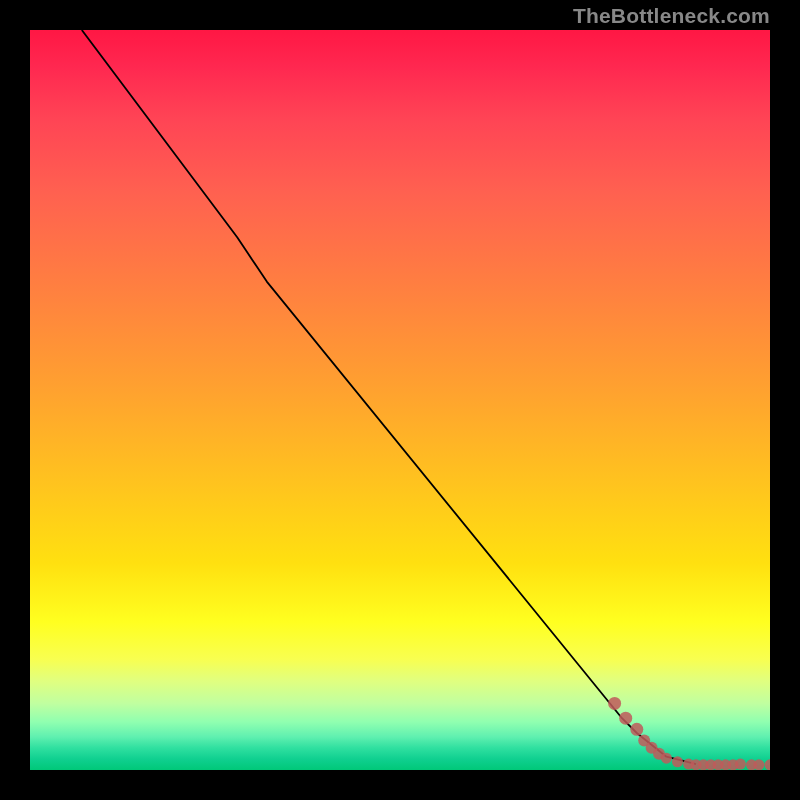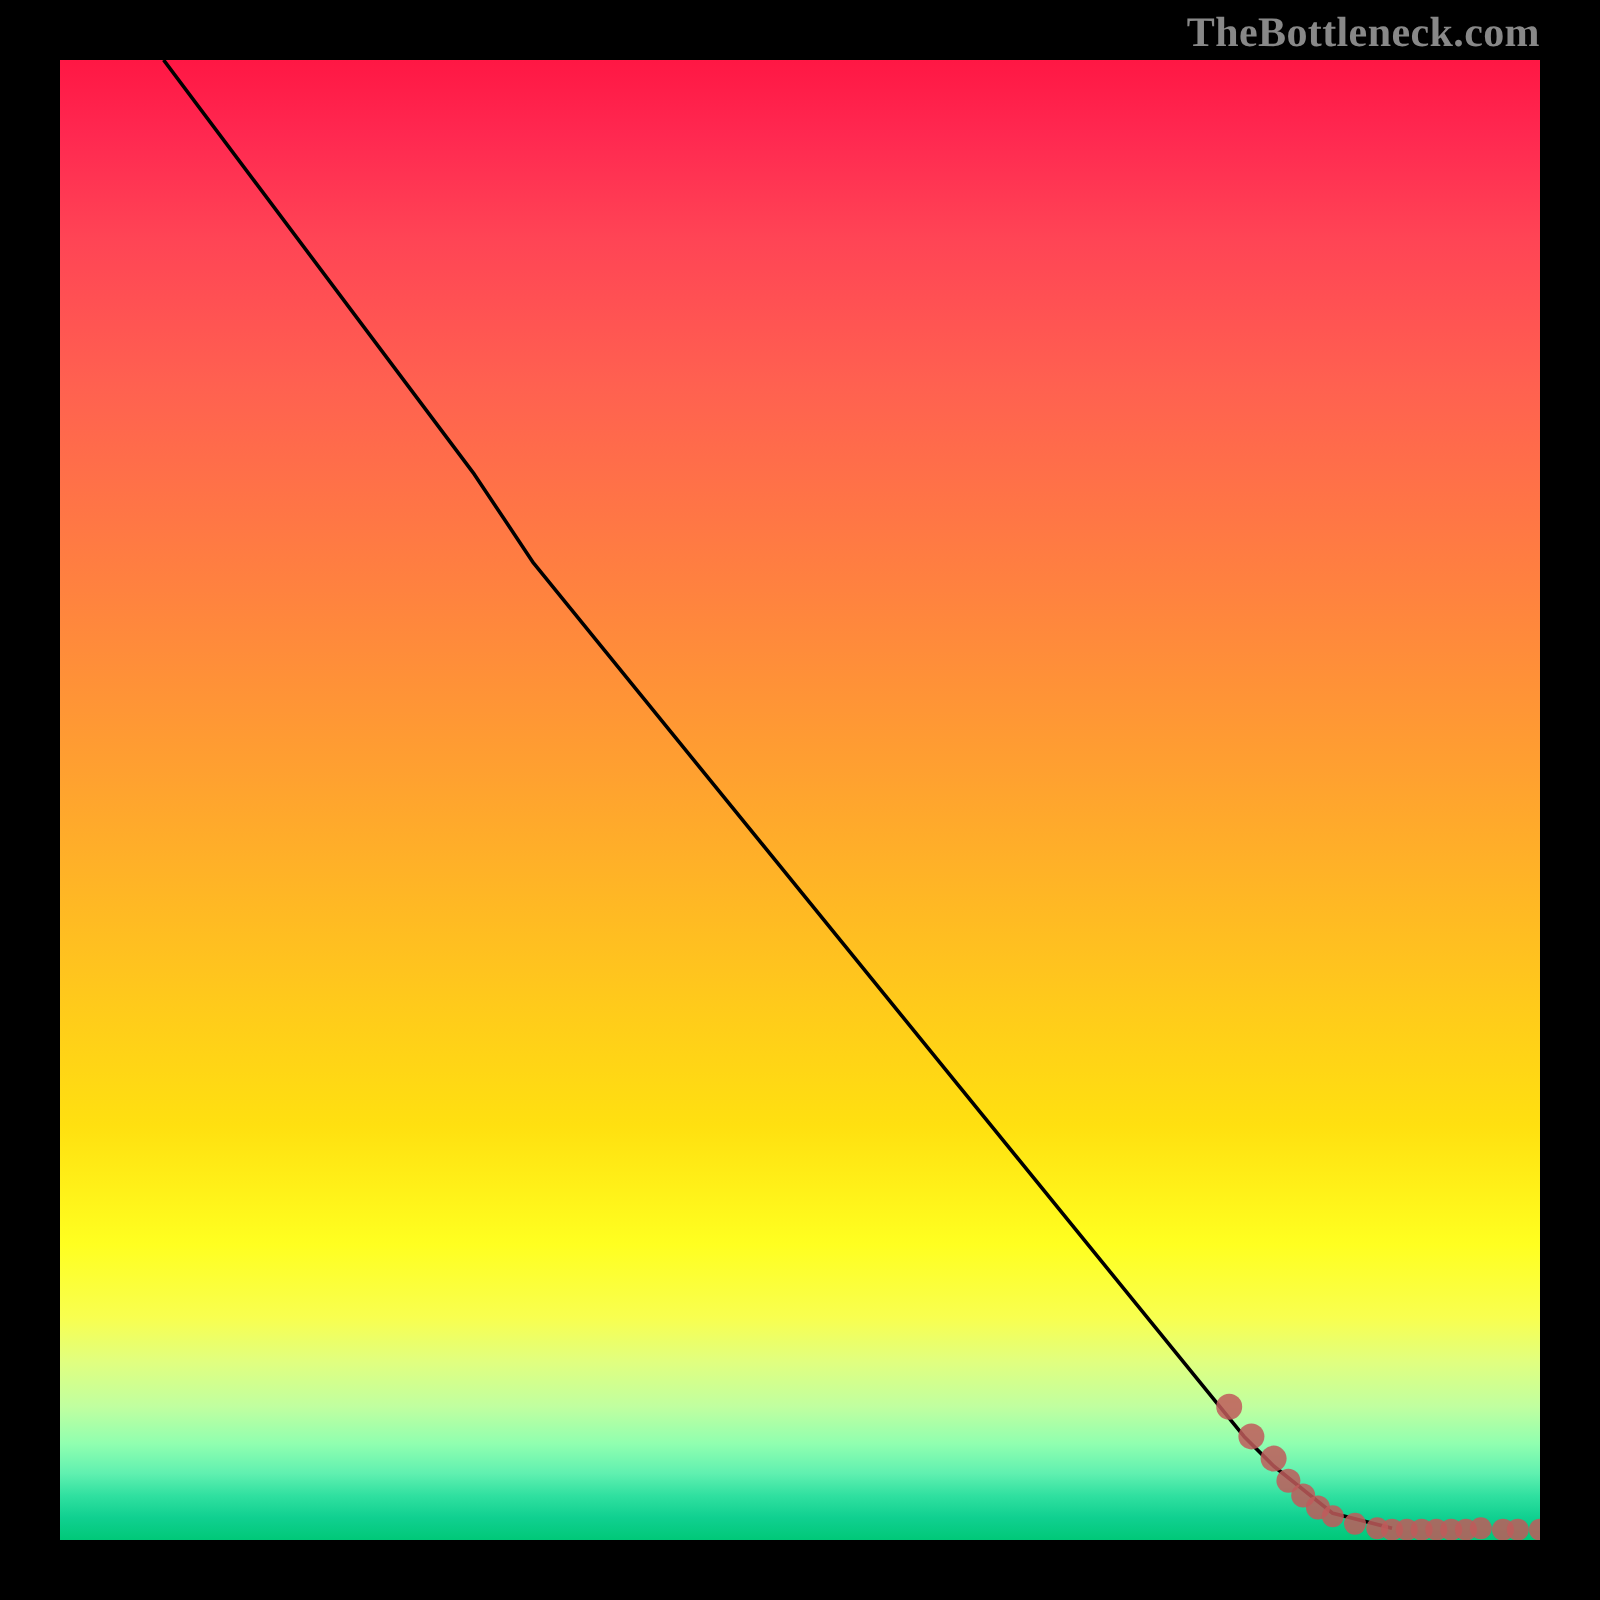--- a/index.html
+++ b/index.html
@@ -41,21 +41,21 @@
       #60f0b0 95.5%,
       #30e0a0 97%,
       #10d090 98.5%,
       #00c878 100%
     );
   }
   .attribution {
     position: absolute;
     right: 30px;
     top: 4px;
-    font-family: Liberation Serif, serif;
+    font-family: Liberation Sans, sans-serif;
     font-size: 21px;
     font-weight: 600;
     color: #888;
     letter-spacing: 0.2px;
   }
   .plot-svg {
     position: absolute;
     left: 0;
     top: 0;
     width: 100%;

